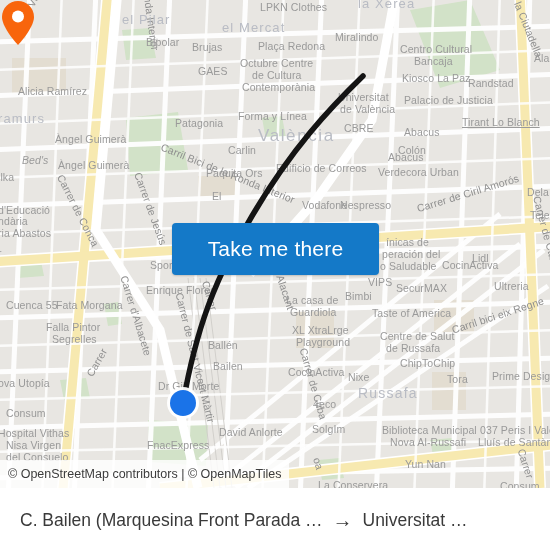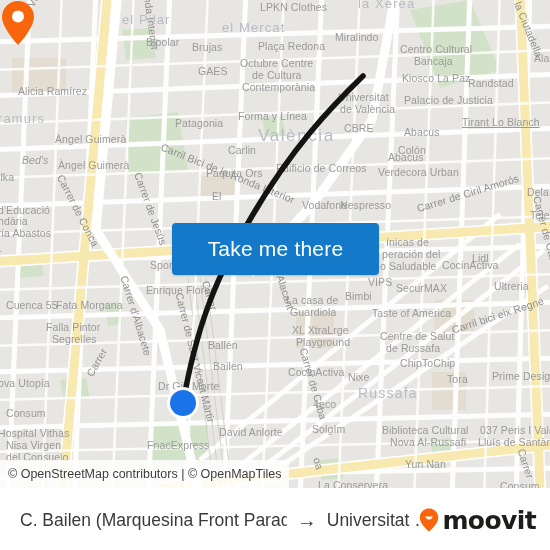--- a/index.html
+++ b/index.html
@@ -281,21 +281,21 @@
         <div class="lbl poi" style="left: 208px; top: 340px;">Ballén</div>
         <div class="lbl poi" style="left: 213px; top: 361px;">Bailen</div>
         <div class="lbl place2" style="left: 358px; top: 388px;">Russafa</div>
         <div class="lbl poi" style="left: -2px; top: 378px;">ova Utopía</div>
         <div class="lbl poi" style="left: 158px; top: 381px;">Dr Gil</div>
         <div class="lbl poi" style="left: 192px; top: 381px;">Morte</div>
         <div class="lbl poi" style="left: 313px; top: 399px;">4eco</div>
         <div class="lbl street" style="left: 128px; top: 352px; transform: rotate(76deg);">Carrer de Sant Vicent Màrtir</div>
         <div class="lbl poi" style="left: 6px; top: 408px;">Consum</div>
         <div class="lbl poi" style="left: 312px; top: 424px;">SolgIm</div>
-        <div class="lbl poi" style="left: 382px; top: 425px;">Biblioteca Cultural</div>
+        <div class="lbl poi" style="left: 382px; top: 425px;">Biblioteca Municipal</div>
         <div class="lbl poi" style="left: 390px; top: 437px;">Nova Al-Russafi</div>
         <div class="lbl poi" style="left: 480px; top: 425px;">037 Peris I Valero</div>
         <div class="lbl poi" style="left: 478px; top: 437px;">Lluís de Santànge</div>
         <div class="lbl poi" style="left: 147px; top: 440px;">FnacExpress</div>
         <div class="lbl poi" style="left: 219px; top: 427px;">David Anlorte</div>
         <div class="lbl poi" style="left: -2px; top: 428px;">Hospital Vithas</div>
         <div class="lbl poi" style="left: 6px; top: 440px;">Nisa Virgen</div>
         <div class="lbl poi" style="left: 6px; top: 452px;">del Consuelo</div>
         <div class="lbl street" style="left: 276px; top: 378px; transform: rotate(74deg);">Carrer de Cuba</div>
         <div class="lbl poi" style="left: 405px; top: 459px; text-align: right;">Yun Nan</div>
@@ -326,22 +326,15 @@
 
     <div class="attrib">© OpenStreetMap contributors | © OpenMapTiles</div>
   </div>
 
   <div class="footer">
     <div class="footer-route">
       <span class="f-from">C. Bailen (Marquesina Front Parada …</span>
       <span class="f-arrow">→</span>
       <span class="f-to">Universitat …</span>
     </div>
-    <div class="brand">
-      <svg class="brand-mark" viewBox="0 0 20 24">
-        <path d="M10 0.6 C 4.9 0.6 0.8 4.7 0.8 9.8 C 0.8 16.3 10 23.6 10 23.6 C 10 23.6 19.2 16.3 19.2 9.8 C 19.2 4.7 15.1 0.6 10 0.6 Z" fill="#f8650c"></path>
-        <path d="M6.2 8.4 C 6.2 8.4 7.4 11.6 10 11.6 C 12.6 11.6 13.8 8.4 13.8 8.4 Z" fill="#ffffff"></path>
-      </svg>
-      <span class="brand-name">moovit</span>
-    </div>
   </div>
 
 </div>
 
 </body></html>

